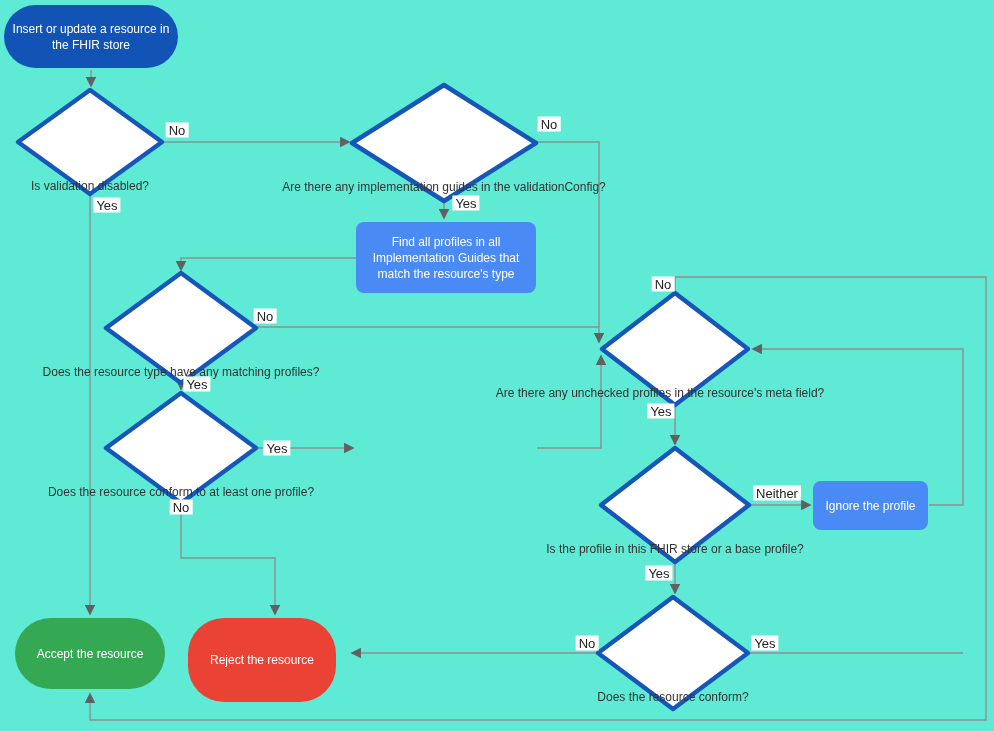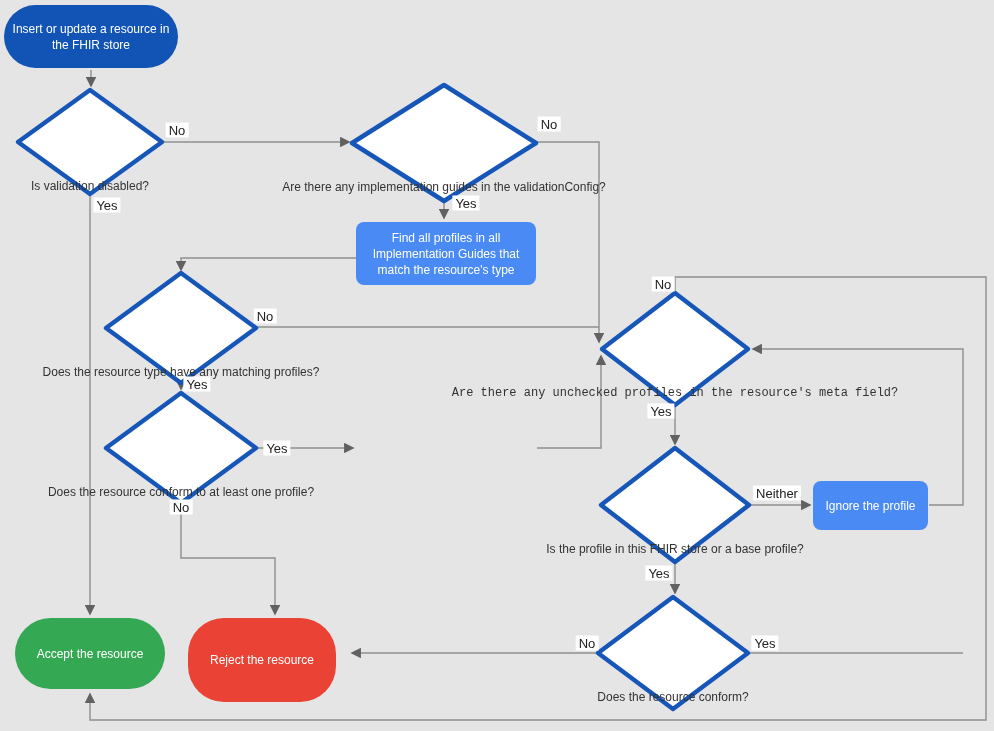--- a/index.html
+++ b/index.html
@@ -1,29 +1,29 @@
 <!DOCTYPE html>
 <html><head>
 <meta charset="utf-8">
 <style>
   html,body { margin:0; padding:0; background:#ffffff; }
   .canvas {
-    position:relative; width:994px; height:731px; background:#e5e5e5;
+    position:relative; width:994px; height:731px; background:#5eead4;
     font-family:"Liberation Sans", sans-serif; overflow:hidden;
   }
   .layer { position:absolute; left:0; top:0; }
   .node {
     position:absolute; display:flex; flex-direction:column;
     align-items:center; justify-content:center; text-align:center;
     box-sizing:border-box; color:#ffffff; font-size:12px; line-height:16px;
   }
   .node .ln { display:block; }
   .pill-start  { left:4px;   top:5px;   width:174px; height:63px; border-radius:32px; background:#1254b5; }
   .rect-blue   { border-radius:8px; background:#4a8af4; }
-  .rect-find   { left:356px; top:222px; width:180px; height:63px; }
+  .rect-find   { left:356px; top:222px; width:180px; height:71px; }
   .rect-meta   { left:356px; top:410px; width:180px; height:77px; }
   .rect-ignore { left:813px; top:481px; width:115px; height:49px; }
   .pill-accept { left:15px;  top:618px; width:150px; height:71px; border-radius:36px; background:#34a853; }
   .pill-reject { left:188px; top:618px; width:148px; height:84px; border-radius:36px; background:#ea4335; }
   .dtext {
     position:absolute; transform:translate(-50%,-50%); text-align:center;
     color:#333333; font-size:12px; line-height:15px; white-space:nowrap;margin-top:44px;
   }
   .elabel {
     position:absolute; transform:translate(-50%,-50%);
@@ -110,21 +110,21 @@
   <div class="dtext" style="left:181px; top:328px;">
     <span class="ln">Does the resource</span>
     <span class="ln">type have any matching</span>
     <span class="ln">profiles?</span>
   </div>
   <div class="dtext" style="left:181px; top:448px;">
     <span class="ln">Does the</span>
     <span class="ln">resource conform to at</span>
     <span class="ln">least one profile?</span>
   </div>
-  <div class="dtext" style="left:675px; top:349px;font-family:Liberation Mono, monospace;">
+  <div class="dtext" style="left:660px; top:349px;">
     <span class="ln">Are there any</span>
     <span class="ln">unchecked profiles in</span>
     <span class="ln">the resource's meta</span>
     <span class="ln">field?</span>
   </div>
   <div class="dtext" style="left:675px; top:505px;">
     <span class="ln">Is the profile in this</span>
     <span class="ln">FHIR store or a base</span>
     <span class="ln">profile?</span>
   </div>

